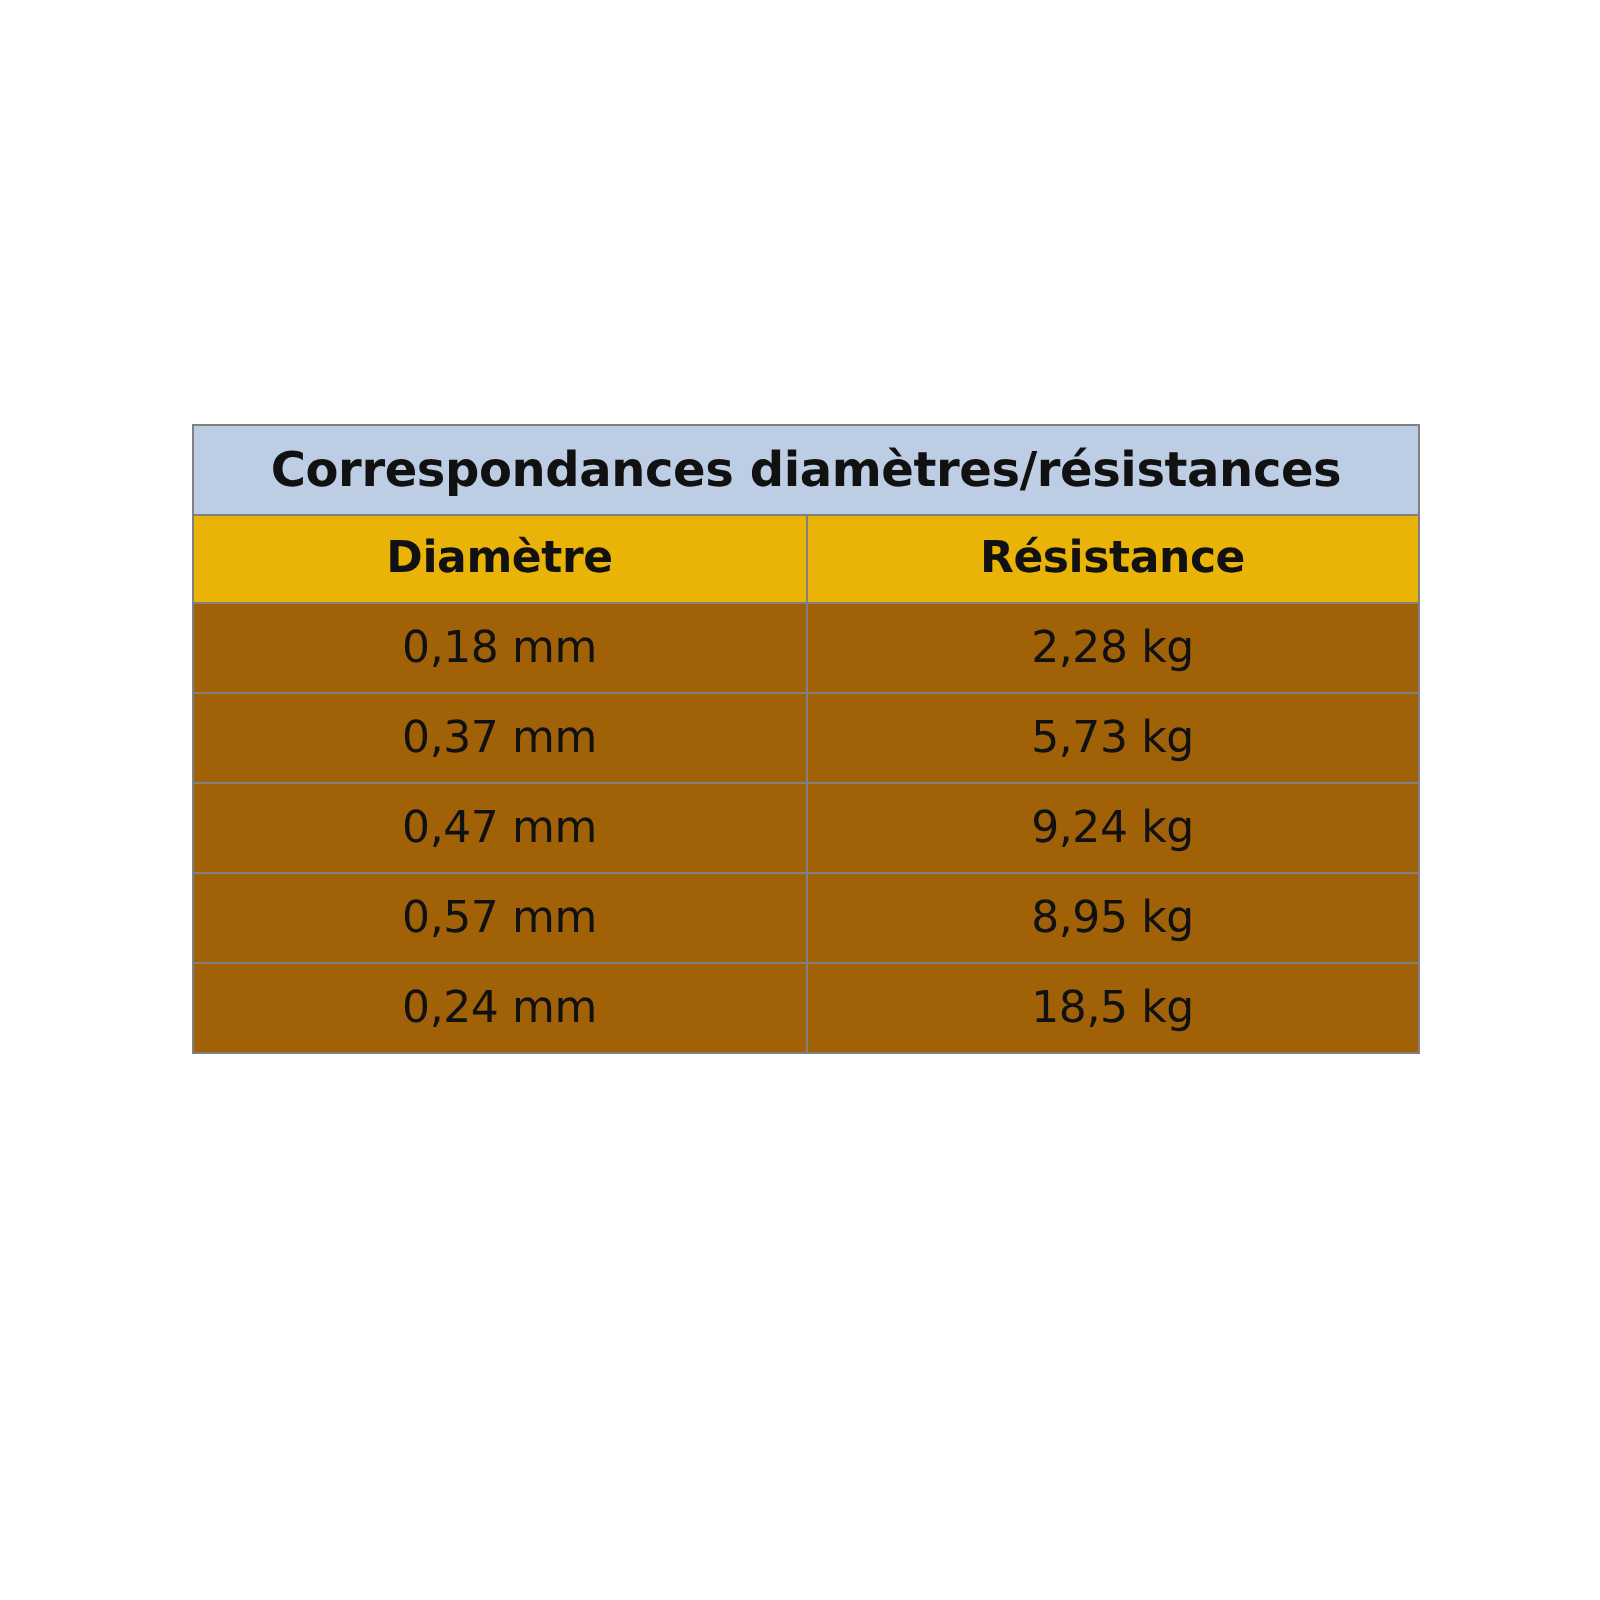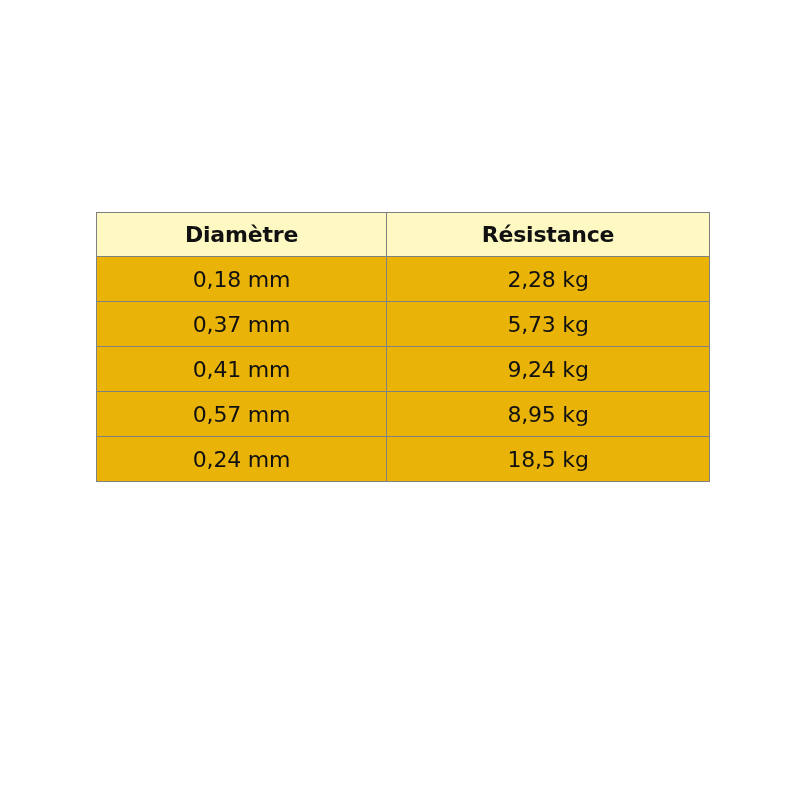--- a/index.html
+++ b/index.html
@@ -40,54 +40,57 @@
     font-size: 24px;
     font-weight: bold;
     background: #bdcde4;
     height: 42px;
     letter-spacing: -0.2px;
   }
   td.col-head {
     font-size: 22px;
     font-weight: bold;
     height: 41px;
-    background: #fef9c3;
+    background: #eab308;
     letter-spacing: -0.2px;
   }
   td.data-cell {
     font-size: 22px;
     font-weight: normal;
     height: 42px;
-    background: #eab308;
+    background: #a16207;
     letter-spacing: -0.2px;
   }
   .col-left { width: 47.3%; }
   .col-right { width: 52.7%; }
 </style>
 </head>
 <body>
 
 <div class="page">
   <div class="table-wrap">
     <table class="corr">
       <tbody>
         <tr>
+          <td class="title-cell" colspan="2">Correspondances diamètres/résistances</td>
+        </tr>
+        <tr>
           <td class="col-head col-left">Diamètre</td>
           <td class="col-head col-right">Résistance</td>
         </tr>
         <tr>
           <td class="data-cell col-left">0,18 mm</td>
           <td class="data-cell col-right">2,28 kg</td>
         </tr>
         <tr>
           <td class="data-cell col-left">0,37 mm</td>
           <td class="data-cell col-right">5,73 kg</td>
         </tr>
         <tr>
-          <td class="data-cell col-left">0,41 mm</td>
+          <td class="data-cell col-left">0,47 mm</td>
           <td class="data-cell col-right">9,24 kg</td>
         </tr>
         <tr>
           <td class="data-cell col-left">0,57 mm</td>
           <td class="data-cell col-right">8,95 kg</td>
         </tr>
         <tr>
           <td class="data-cell col-left">0,24 mm</td>
           <td class="data-cell col-right">18,5 kg</td>
         </tr>

